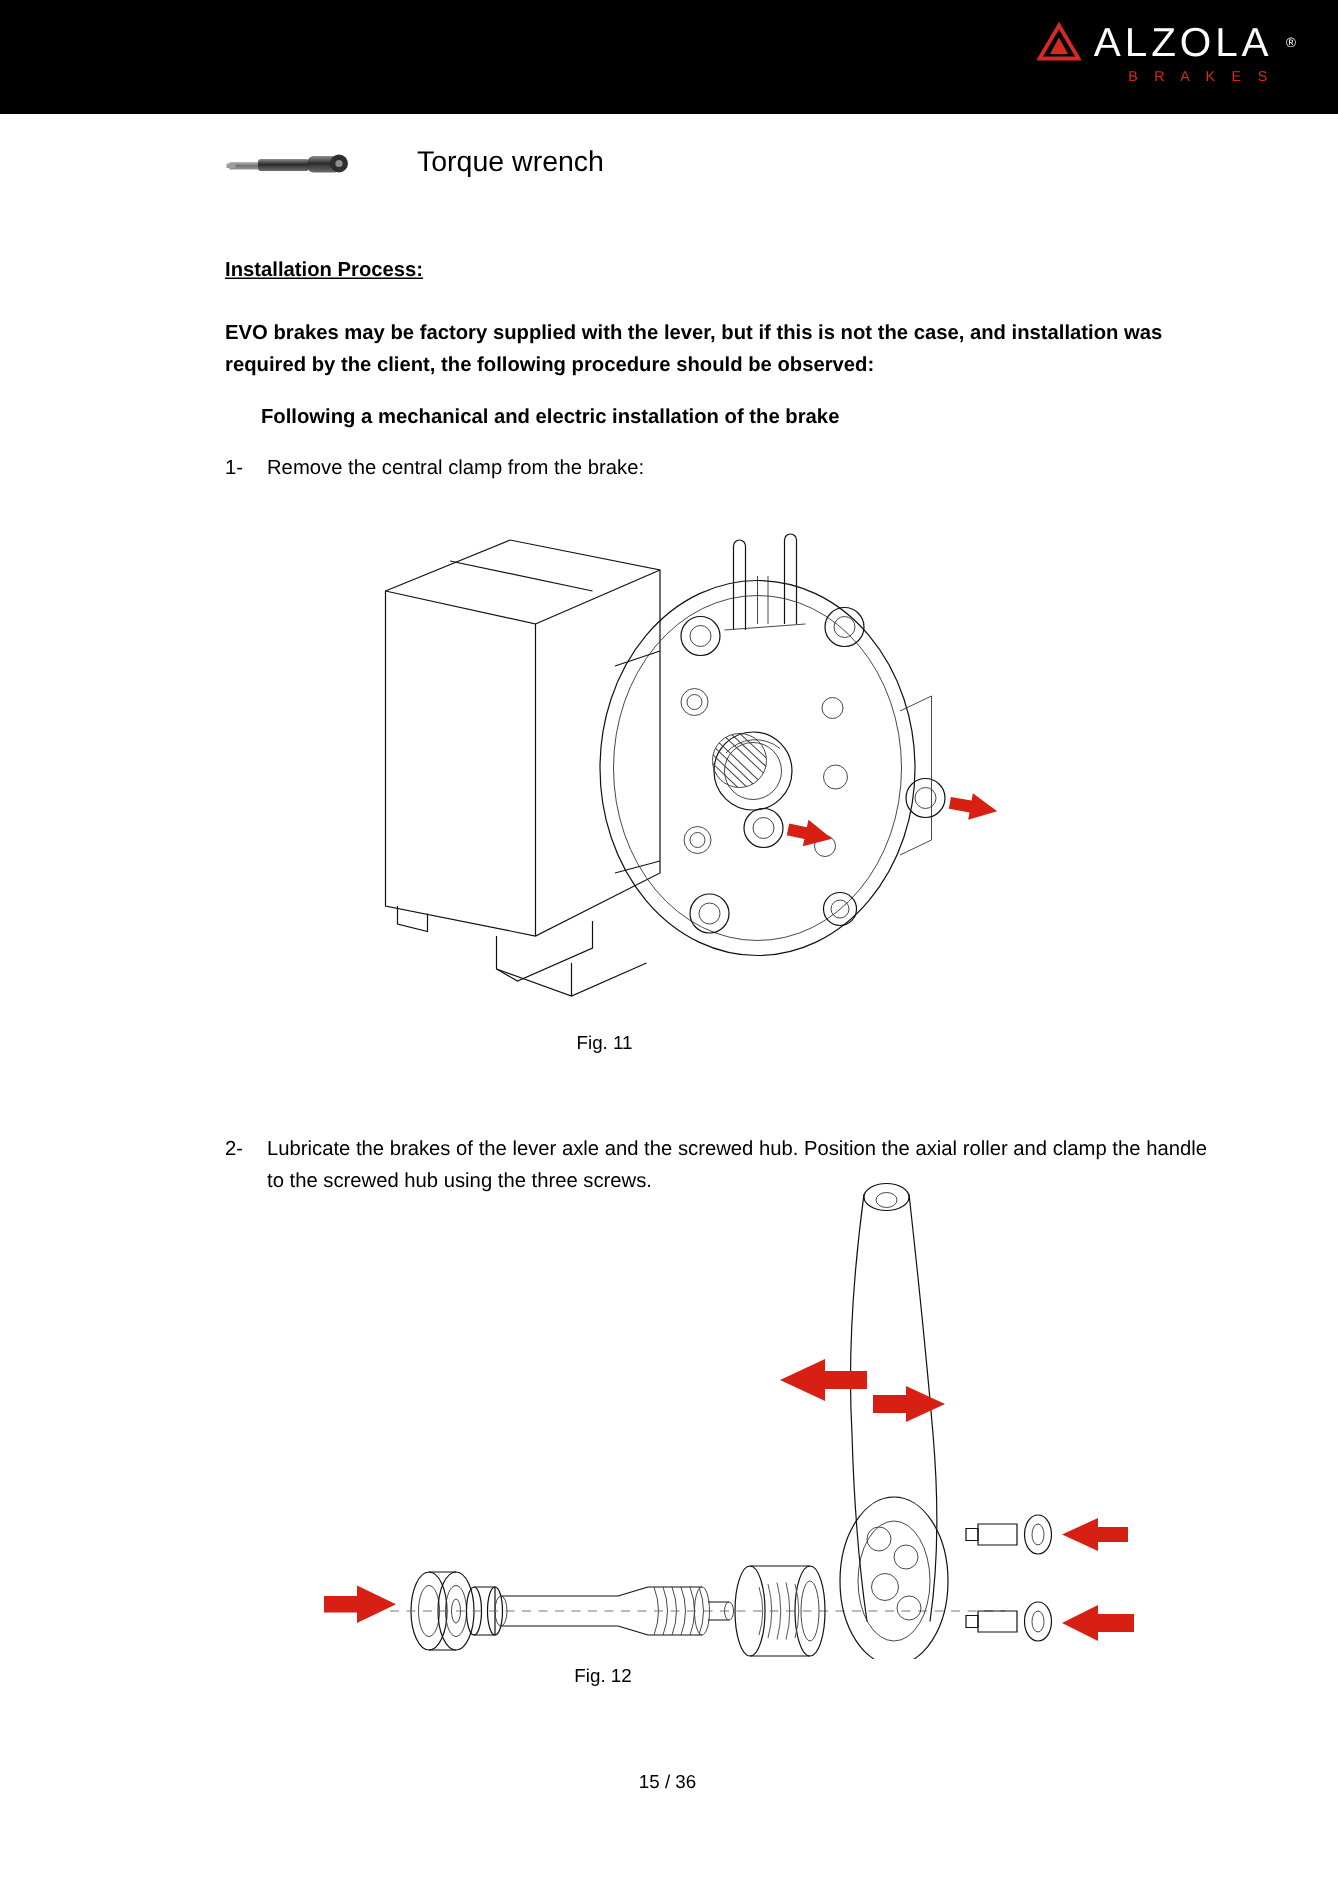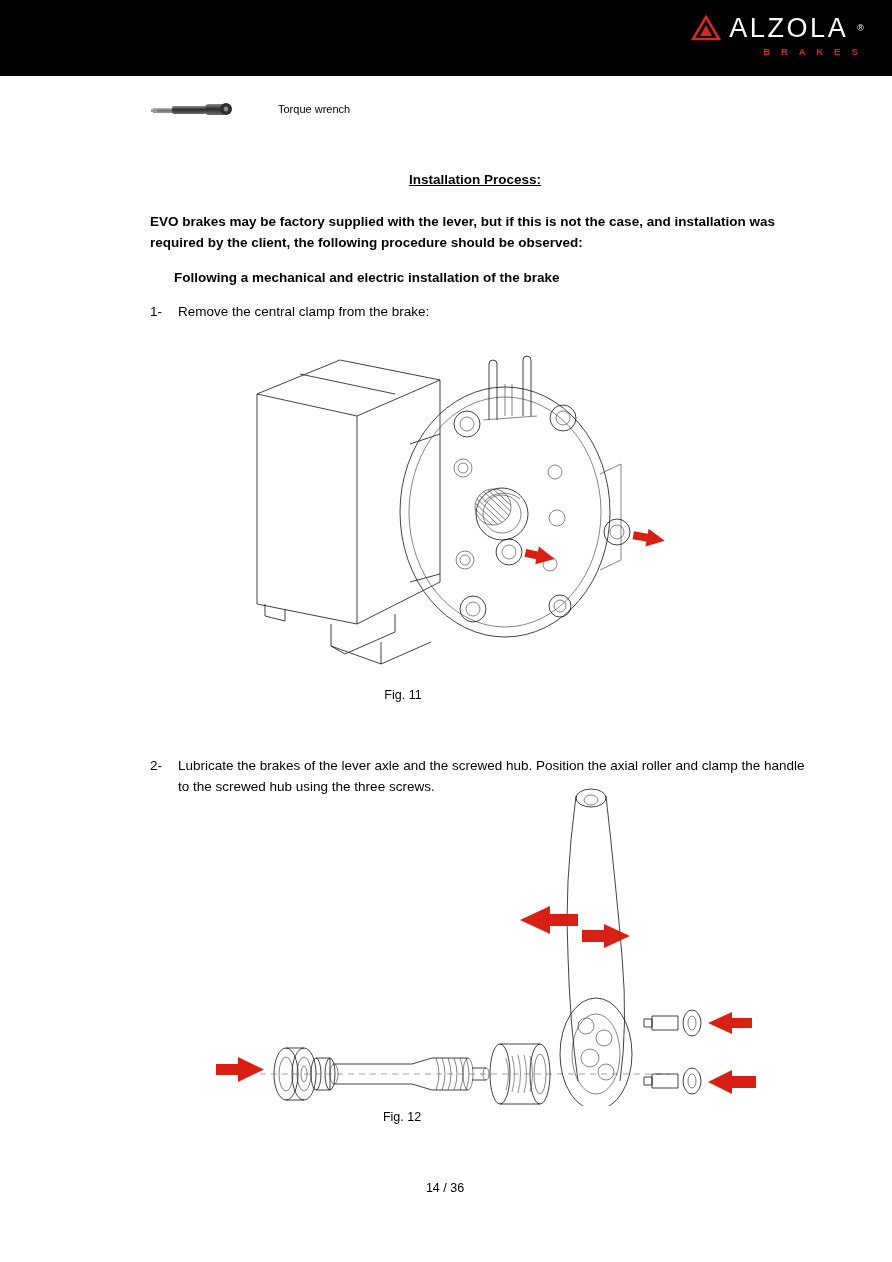--- a/index.html
+++ b/index.html
@@ -52,42 +52,41 @@
     color: #ffffff;
     font-size: 9px;
     vertical-align: super;
     margin-left: 1px;
   }
   .logo-sub {
     color: #d32a22;
     font-size: 9.5px;
     letter-spacing: 4.2px;
     margin-top: 4px;
-    margin-right: 2px;
-    font-weight: bold;
+    margin-right: 15px;
   }
 
   
   .content {
     position: absolute;
     top: 76px;
     left: 0;
     width: 892px;
   }
 
   .tool-row {
     position: absolute;
     top: 20px;
     left: 150px;
     display: flex;
     align-items: center;
     gap: 0px;
   }
   .tool-label {
-    font-size: 11px;
+    font-size: 19px;
     margin-left: 38px;
   }
 
   .para {
     position: absolute;
     left: 150px;
     width: 650px;
     font-size: 13.5px;
     line-height: 1.55;
   }
@@ -182,21 +181,21 @@
         <rect x="22" y="10" width="34" height="8" rx="2" fill="url(#wr)"></rect>
         <rect x="55" y="8" width="22" height="11" rx="4" fill="url(#wr)"></rect>
         <circle cx="76" cy="13" r="6" fill="#2e2e2e"></circle>
         <circle cx="76" cy="13" r="2.4" fill="#8d8d8d"></circle>
         <rect x="1" y="13" width="6" height="3" fill="#9e9e9e"></rect>
       </svg>
     </span>
     <span class="tool-label">Torque wrench</span>
   </div>
 
-  <div class="para" style="top:94px;text-align:center;">
+  <div class="para" style="top:94px;">
     <span class="heading-underline">Installation Process:</span>
   </div>
 
   <div class="para" style="top:136px;font-weight:bold;">EVO brakes may be factory supplied with the lever, but if this is not the case, and installation was required by the client, the following procedure should be observed:</div>
 
   <div class="para bold" style="top:192px;">Following a mechanical and electric installation of the brake</div>
 
   <div class="numbered" style="top:226px;">
     <span class="num">1-</span>
     <span class="txt">Remove the central clamp from the brake:</span>
@@ -384,15 +383,15 @@
       </g>
 
       <g class="arrow-red">
         <path d="M430,150 l-26,-12 l0,6 l-22,0 l0,12 l22,0 l0,6 Z"></path>
       </g>
     </svg>
   </div>
 
   <div class="figcaption fig-cap-12">Fig. 12</div>
 
-  <div class="page-number">14 / 36</div>
+  <div class="page-number">15 / 36</div>
 
 </div>
 
 </body></html>

